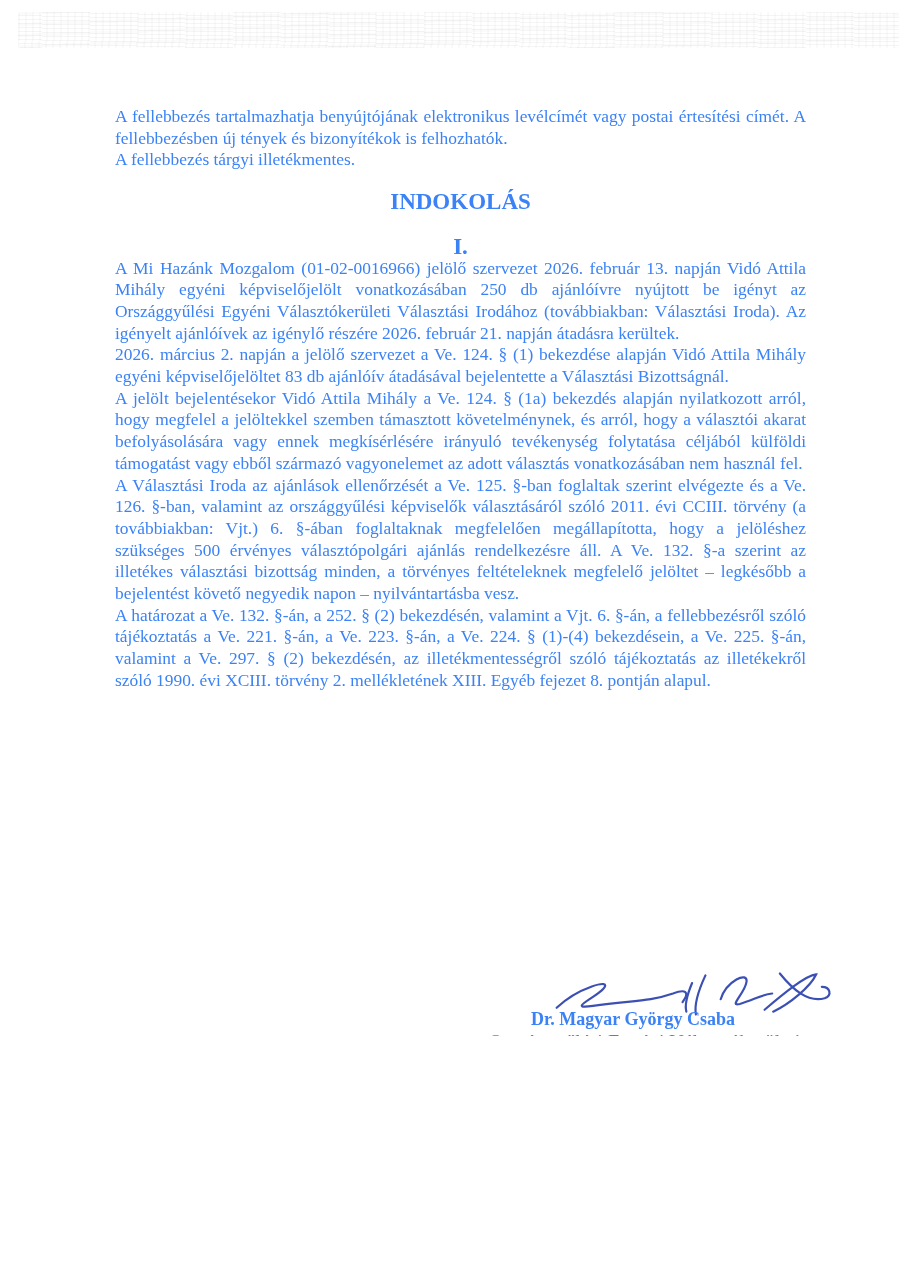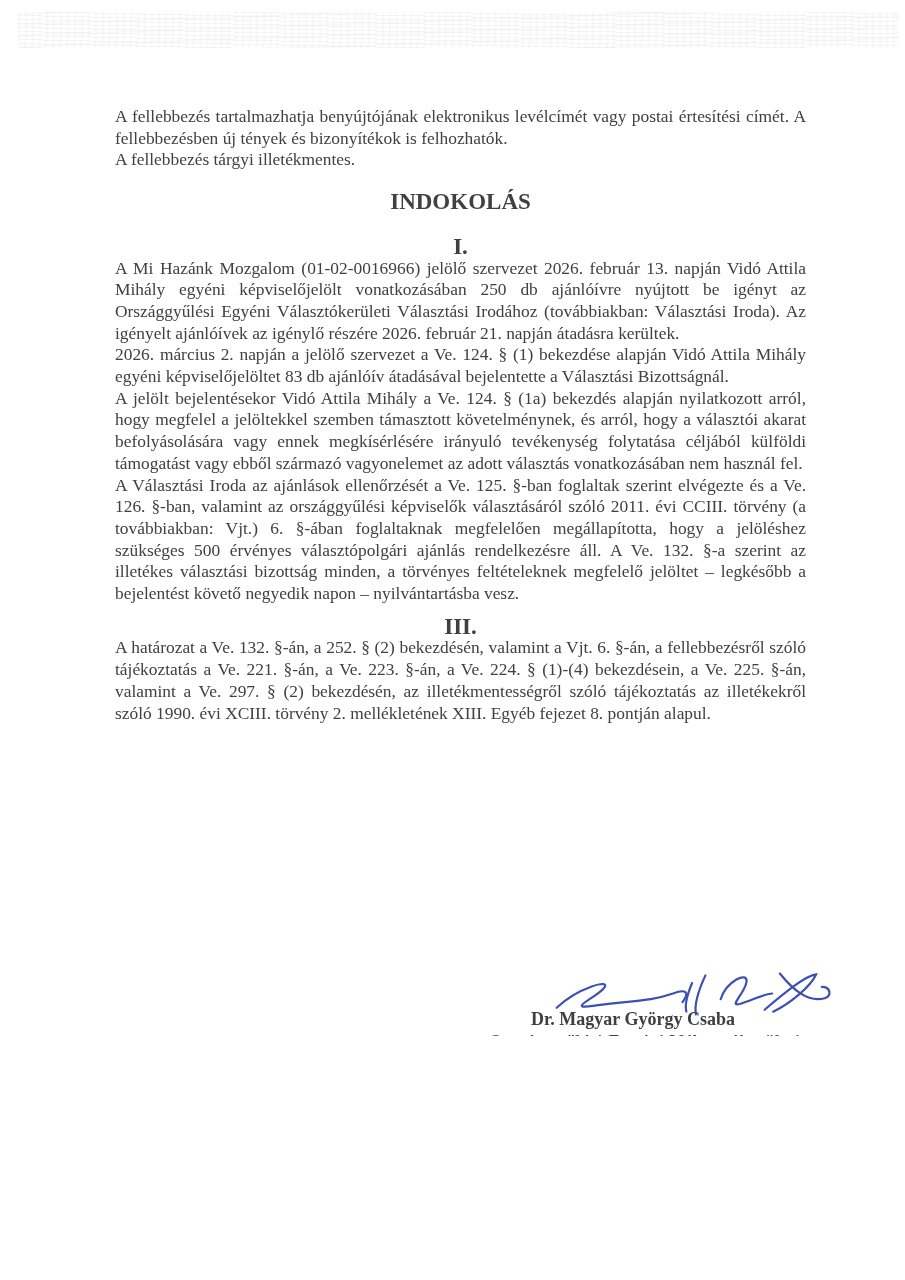--- a/index.html
+++ b/index.html
@@ -2,21 +2,21 @@
 <html><head>
 <meta charset="utf-8">
 <style>
   html,body{margin:0;padding:0;background:#fff;}
   .page{
     position:relative;
     width:905px;height:1036px;
     background:#ffffff;
     overflow:hidden;
     font-family:"Liberation Serif", serif;
-    color:#404040;
+    color:#3b82f6;
     border-radius:22px;
   }
   
   .scan-noise{
     position:absolute;top:12px;left:18px;right:6px;height:36px;
     background:
       repeating-linear-gradient(1.2deg, rgba(90,90,90,0.10) 0 1px, transparent 1px 4px),
       repeating-linear-gradient(91deg, rgba(110,110,110,0.07) 0 2px, transparent 2px 7px),
       repeating-linear-gradient(178deg, rgba(130,130,130,0.05) 0 3px, transparent 3px 11px);
     opacity:.55;
@@ -76,21 +76,20 @@
 
     <h2 class="center-head mt-indokolas">INDOKOLÁS</h2>
 
     <h3 class="center-head mt-num1">I.</h3>
     <p>A Mi Hazánk Mozgalom (01-02-0016966) jelölő szervezet 2026. február 13. napján Vidó Attila Mihály egyéni képviselőjelölt vonatkozásában 250 db ajánlóívre nyújtott be igényt az Országgyűlési Egyéni Választókerületi Választási Irodához (továbbiakban: Választási Iroda). Az igényelt ajánlóívek az igénylő részére 2026. február 21. napján átadásra kerültek.</p>
     <p class="mt-para-sm">2026. március 2. napján a jelölő szervezet a Ve. 124. § (1) bekezdése alapján Vidó Attila Mihály egyéni képviselőjelöltet 83 db ajánlóív átadásával bejelentette a Választási Bizottságnál.</p>
     <p class="mt-para-md">A jelölt bejelentésekor Vidó Attila Mihály a Ve. 124. § (1a) bekezdés alapján nyilatkozott arról, hogy megfelel a jelöltekkel szemben támasztott követelménynek, és arról, hogy a választói akarat befolyásolására vagy ennek megkísérlésére irányuló tevékenység folytatása céljából külföldi támogatást vagy ebből származó vagyonelemet az adott választás vonatkozásában nem használ fel.</p>
 
     <p>A Választási Iroda az ajánlások ellenőrzését a Ve. 125. §-ban foglaltak szerint elvégezte és a Ve. 126. §-ban, valamint az országgyűlési képviselők választásáról szóló 2011. évi CCIII. törvény (a továbbiakban: Vjt.) 6. §-ában foglaltaknak megfelelően megállapította, hogy a jelöléshez szükséges 500 érvényes választópolgári ajánlás rendelkezésre áll. A Ve. 132. §-a szerint az illetékes választási bizottság minden, a törvényes feltételeknek megfelelő jelöltet – legkésőbb a bejelentést követő negyedik napon – nyilvántartásba vesz.</p>
 
-    <h3 class="center-head mt-num3">III.</h3>
     <p>A határozat a Ve. 132. §-án, a 252. § (2) bekezdésén, valamint a Vjt. 6. §-án, a fellebbezésről szóló tájékoztatás a Ve. 221. §-án, a Ve. 223. §-án, a Ve. 224. § (1)-(4) bekezdésein, a Ve. 225. §-án, valamint a Ve. 297. § (2) bekezdésén, az illetékmentességről szóló tájékoztatás az illetékekről szóló 1990. évi XCIII. törvény 2. mellékletének XIII. Egyéb fejezet 8. pontján alapul.</p>
 
   </div>
 
   <svg class="sig-svg" viewBox="0 0 300 65">
     <g fill="none" stroke="#3c50b4" stroke-width="2.3" stroke-linecap="round">
       <path d="M6 47 C 28 26, 66 15, 55 27 C 46 37, 16 49, 44 45 C 84 39, 102 41, 128 32 C 141 27, 146 30, 138 41"></path>
       <path d="M148 21 C 143 33, 140 44, 142 51"></path>
       <path d="M162 13 C 155 28, 150 43, 152 54"></path>
       <path d="M178 38 C 184 19, 207 8, 205 20 C 203 32, 186 46, 198 43 C 212 39, 221 33, 232 32"></path>

